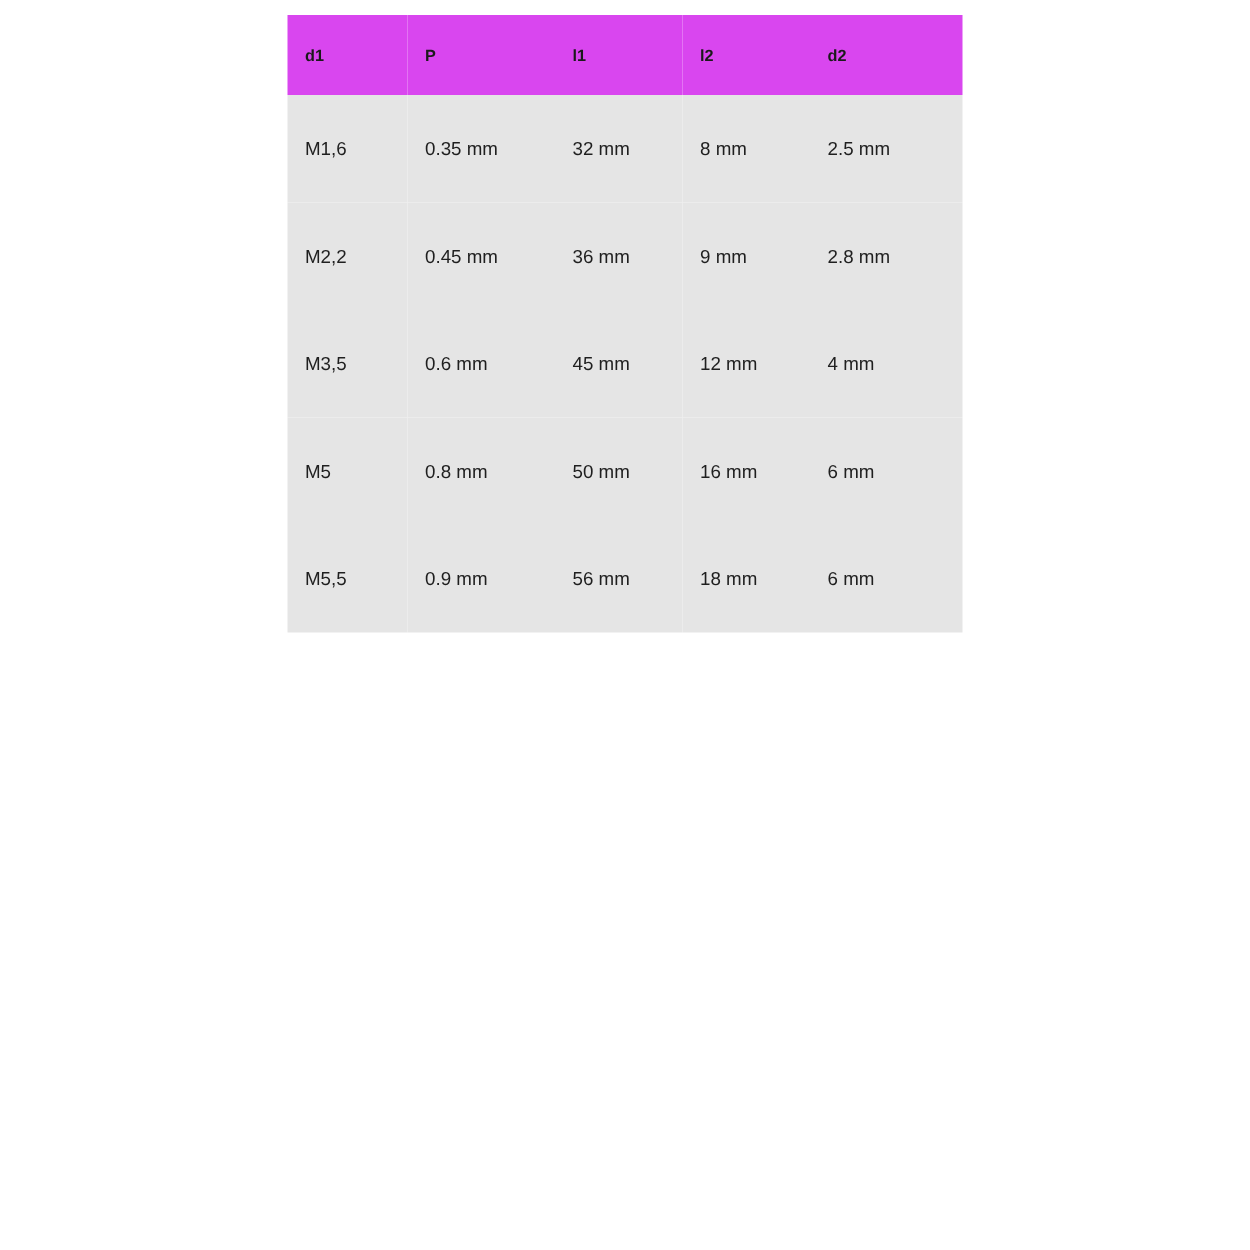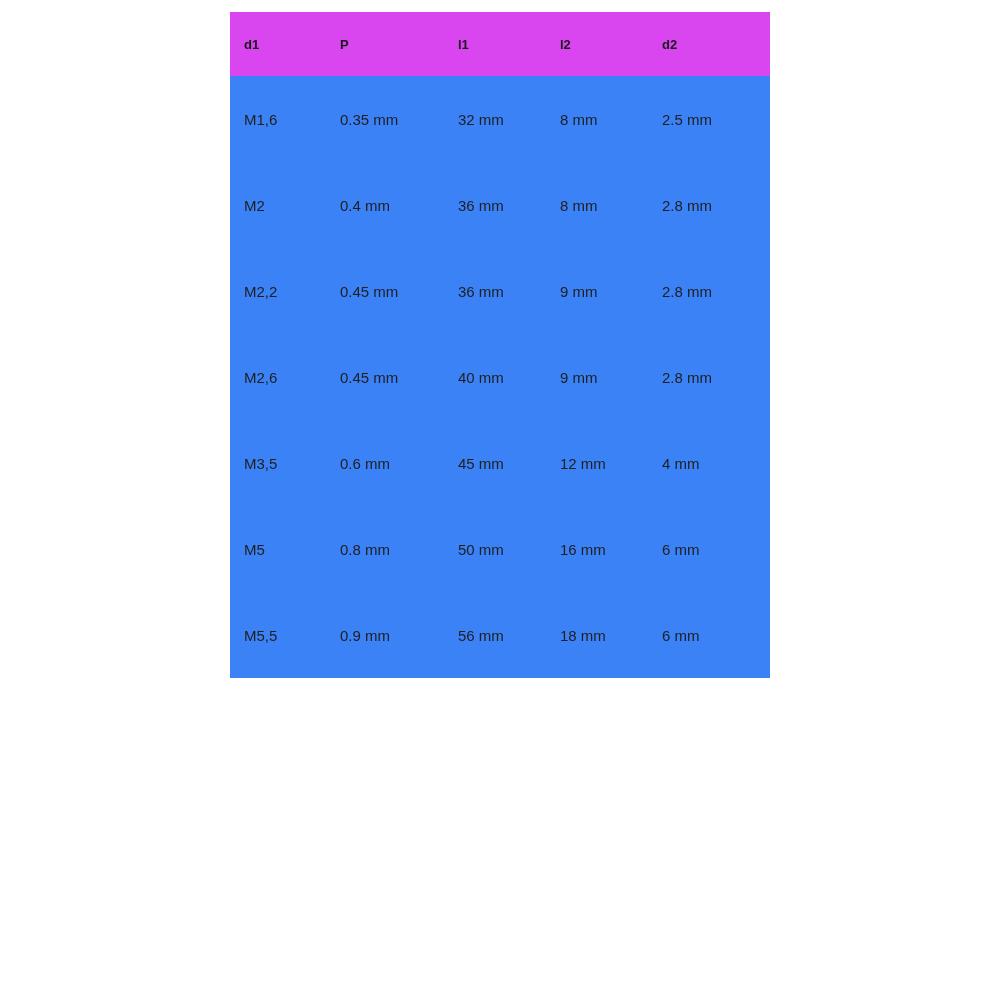--- a/index.html
+++ b/index.html
@@ -45,21 +45,21 @@
     display: block;
     padding-left: 14px;
   }
   .spec-table td {
     font-size: 15px;
     font-weight: 400;
     color: #1f1f1f;
     padding: 0;
     height: 86px;
     vertical-align: middle;
-    background: #3b82f6;
+    background: #e5e5e5;
   }
   .col-d1 { width: 96px; }
   .col-p  { width: 118px; }
   .col-l1 { width: 102px; }
   .col-l2 { width: 102px; }
   .col-d2 { width: 122px; }
 </style>
 </head>
 <body>
 
@@ -104,61 +104,27 @@
           </td>
         <td>
             <span class="cell">8 mm</span>
           </td>
         <td>
             <span class="cell">2.5 mm</span>
           </td>
       </tr>
       <tr>
         <td>
-            <span class="cell">M2</span>
-          </td>
-        <td>
-            <span class="cell">0.4 mm</span>
-          </td>
-        <td>
-            <span class="cell">36 mm</span>
-          </td>
-        <td>
-            <span class="cell">8 mm</span>
-          </td>
-        <td>
-            <span class="cell">2.8 mm</span>
-          </td>
-      </tr>
-      <tr>
-        <td>
             <span class="cell">M2,2</span>
           </td>
         <td>
             <span class="cell">0.45 mm</span>
           </td>
         <td>
             <span class="cell">36 mm</span>
-          </td>
-        <td>
-            <span class="cell">9 mm</span>
-          </td>
-        <td>
-            <span class="cell">2.8 mm</span>
-          </td>
-      </tr>
-      <tr>
-        <td>
-            <span class="cell">M2,6</span>
-          </td>
-        <td>
-            <span class="cell">0.45 mm</span>
-          </td>
-        <td>
-            <span class="cell">40 mm</span>
           </td>
         <td>
             <span class="cell">9 mm</span>
           </td>
         <td>
             <span class="cell">2.8 mm</span>
           </td>
       </tr>
       <tr>
         <td>

